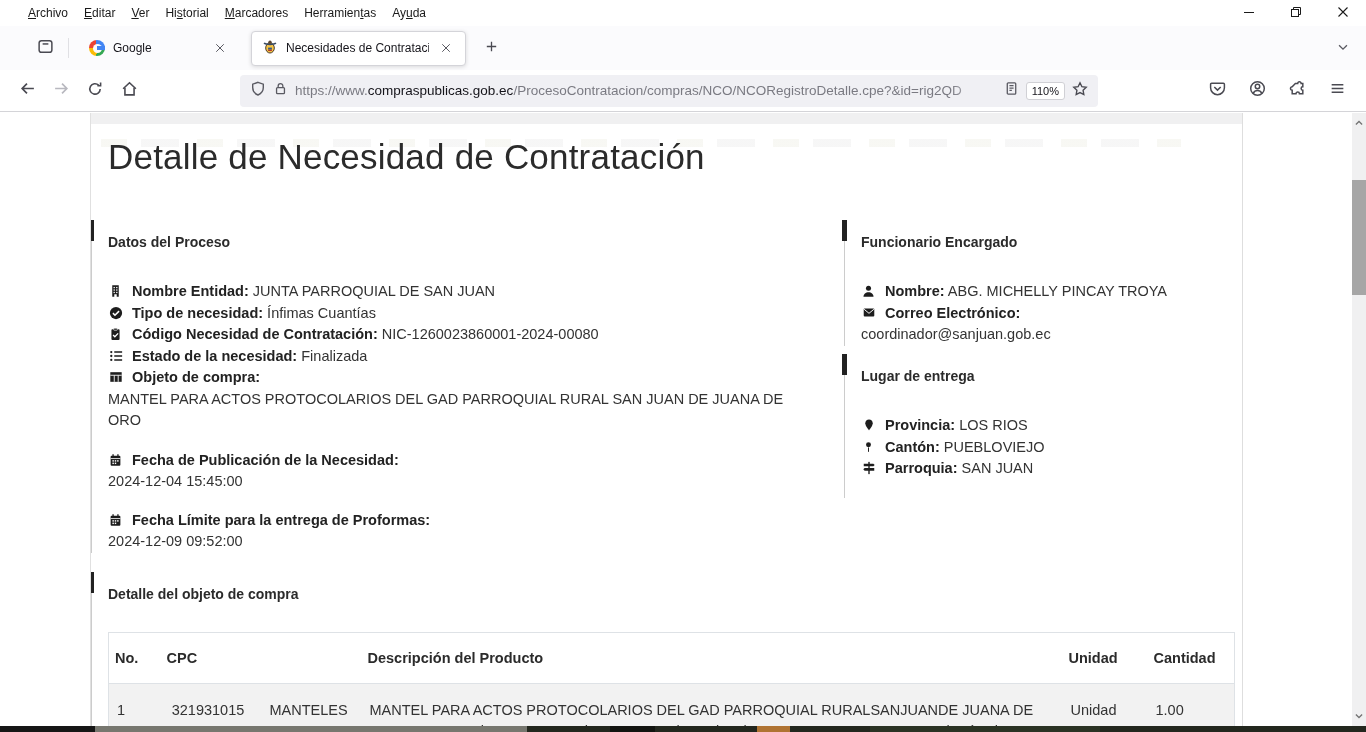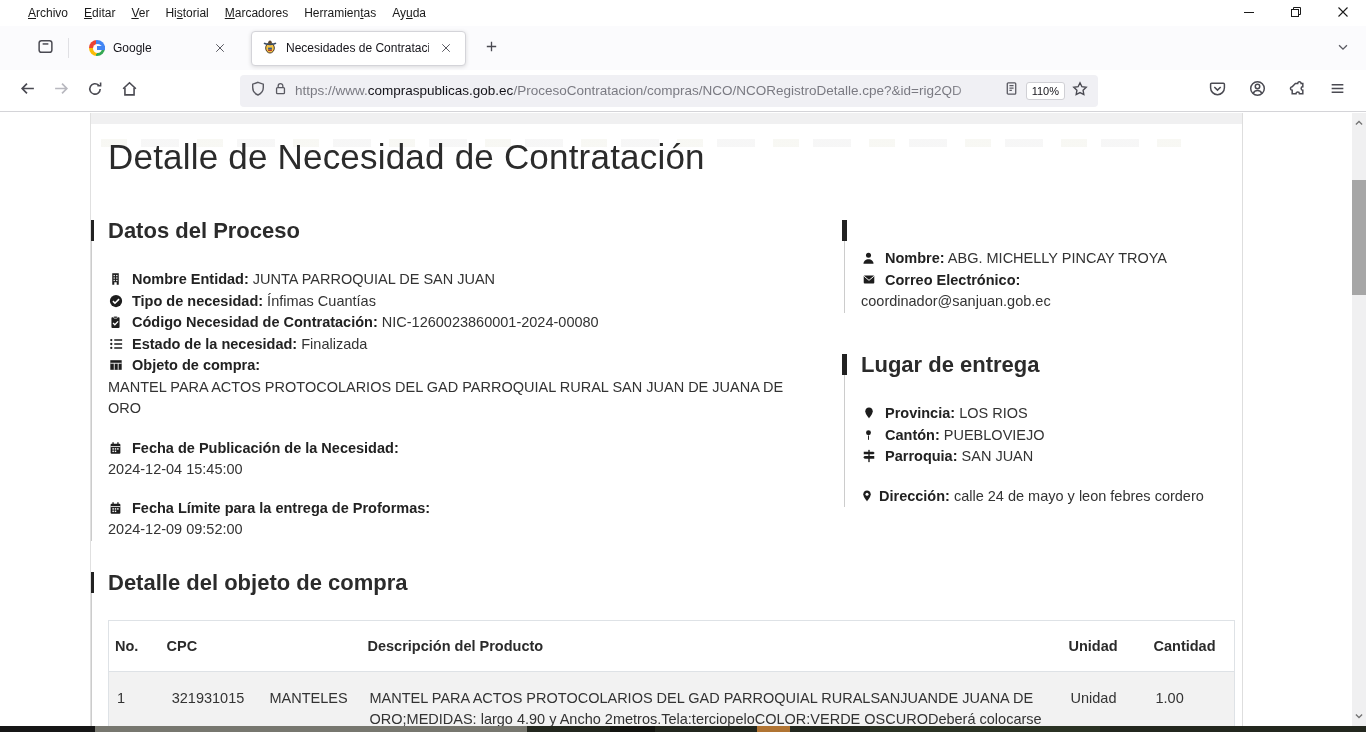--- a/index.html
+++ b/index.html
@@ -46,21 +46,21 @@
   
   .card { position:absolute; left:90px; top:113px; width:1153px; height:662px; background:#fff;
           border-left:1px solid #e0e0e0; border-right:1px solid #dedede; overflow:hidden; }
   .card-graybar { height:11px; background:#f0f0f1; }
   .ghost-row { position:absolute; top:26px; left:10px; width:1080px; height:8px; opacity:.055; pointer-events:none;
     background:repeating-linear-gradient(90deg,#7a7a30 0 26px, transparent 26px 40px, #666 40px 78px, transparent 78px 96px); }
   .page-title { position:absolute; top:24px; left:17px; font-size:35px; font-weight:500; color:#2b2b2b; letter-spacing:.2px; }
 
   .section { position:absolute; border-left:1px solid #ccc; padding-left:16px; }
   .section::before { content:""; position:absolute; left:-3px; top:0; width:5px; height:21px; background:#222; }
-  .sec-head { font-size:22px; font-weight:700; color:#2b2b2b; line-height:21px; }
+  .sec-head { font-size:14px; font-weight:700; color:#2b2b2b; line-height:21px;margin-top:12px; }
   .sec-body { margin-top:28px; }
   #sec-datos { left:0; top:107px; width:715px; }
   #sec-funcionario { left:753px; top:107px; width:392px; }
   #sec-lugar { left:753px; top:241px; width:392px; }
   #sec-detalle { left:0; top:459px; width:1143px; }
 
   .frow { display:flex; align-items:flex-start; gap:9px; font-size:14.5px; line-height:21.5px; color:#333; }
   .ficon { width:15px; display:flex; justify-content:center; margin-top:3px; flex:none; }
   .ficon-inline svg { vertical-align:-2px; margin-right:6px; }
   .flabel { font-weight:700; color:#222; }
@@ -336,20 +336,21 @@
                 </g>
               </svg>
             </span>
           <span class="ftext"><span class="flabel">Fecha Límite para la entrega de Proformas:</span></span>
         </div>
         <div class="fline">2024-12-09 09:52:00</div>
       </div>
     </div>
 
     <div class="section" id="sec-funcionario">
+      <div class="sec-head">Funcionario Encargado</div>
       <div class="sec-body">
         <div class="frow">
           <span class="ficon">
               <svg width="13" height="14" viewBox="0 0 16 16" fill="#1d1d1d">
                 <circle cx="8" cy="4.6" r="3.1"></circle>
                 <path d="M1.8 15c0-3.4 2.8-5.6 6.2-5.6s6.2 2.2 6.2 5.6z"></path>
               </svg>
             </span>
           <span class="ftext"><span class="flabel">Nombre:</span> <span class="fvalue">ABG. MICHELLY PINCAY TROYA</span></span>
         </div>
@@ -390,26 +391,20 @@
           <span class="ficon">
               <svg width="14" height="14" viewBox="0 0 16 16" fill="#1d1d1d">
                 <rect x="7.2" y="1" width="1.6" height="14"></rect>
                 <path d="M2 3h11l1.5 1.5L13 6H2z"></path>
                 <path d="M14 8H3L1.5 9.5 3 11h11z"></path>
               </svg>
             </span>
           <span class="ftext"><span class="flabel">Parroquia:</span> <span class="fvalue">SAN JUAN</span></span>
         </div>
         <div class="gap18"></div>
-        <div class="fline">
-          <span class="ficon-inline"><svg width="12" height="14" viewBox="0 0 16 16">
-                <path d="M8 0.8C5.2 0.8 3 3 3 5.8 3 9.6 8 15.2 8 15.2s5-5.6 5-9.4C13 3 10.8 0.8 8 0.8z" fill="#1d1d1d"></path>
-                <circle cx="8" cy="5.8" r="2" fill="#fff"></circle>
-              </svg></span><span class="flabel">Dirección:</span> <span class="fvalue">calle 24 de mayo y leon febres cordero</span>
-        </div>
       </div>
     </div>
 
     <div class="section" id="sec-detalle">
       <div class="sec-head">Detalle del objeto de compra</div>
       <table class="detalle">
         <colgroup>
             <col style="width:52px">
             <col style="width:95px">
             <col style="width:106px">

